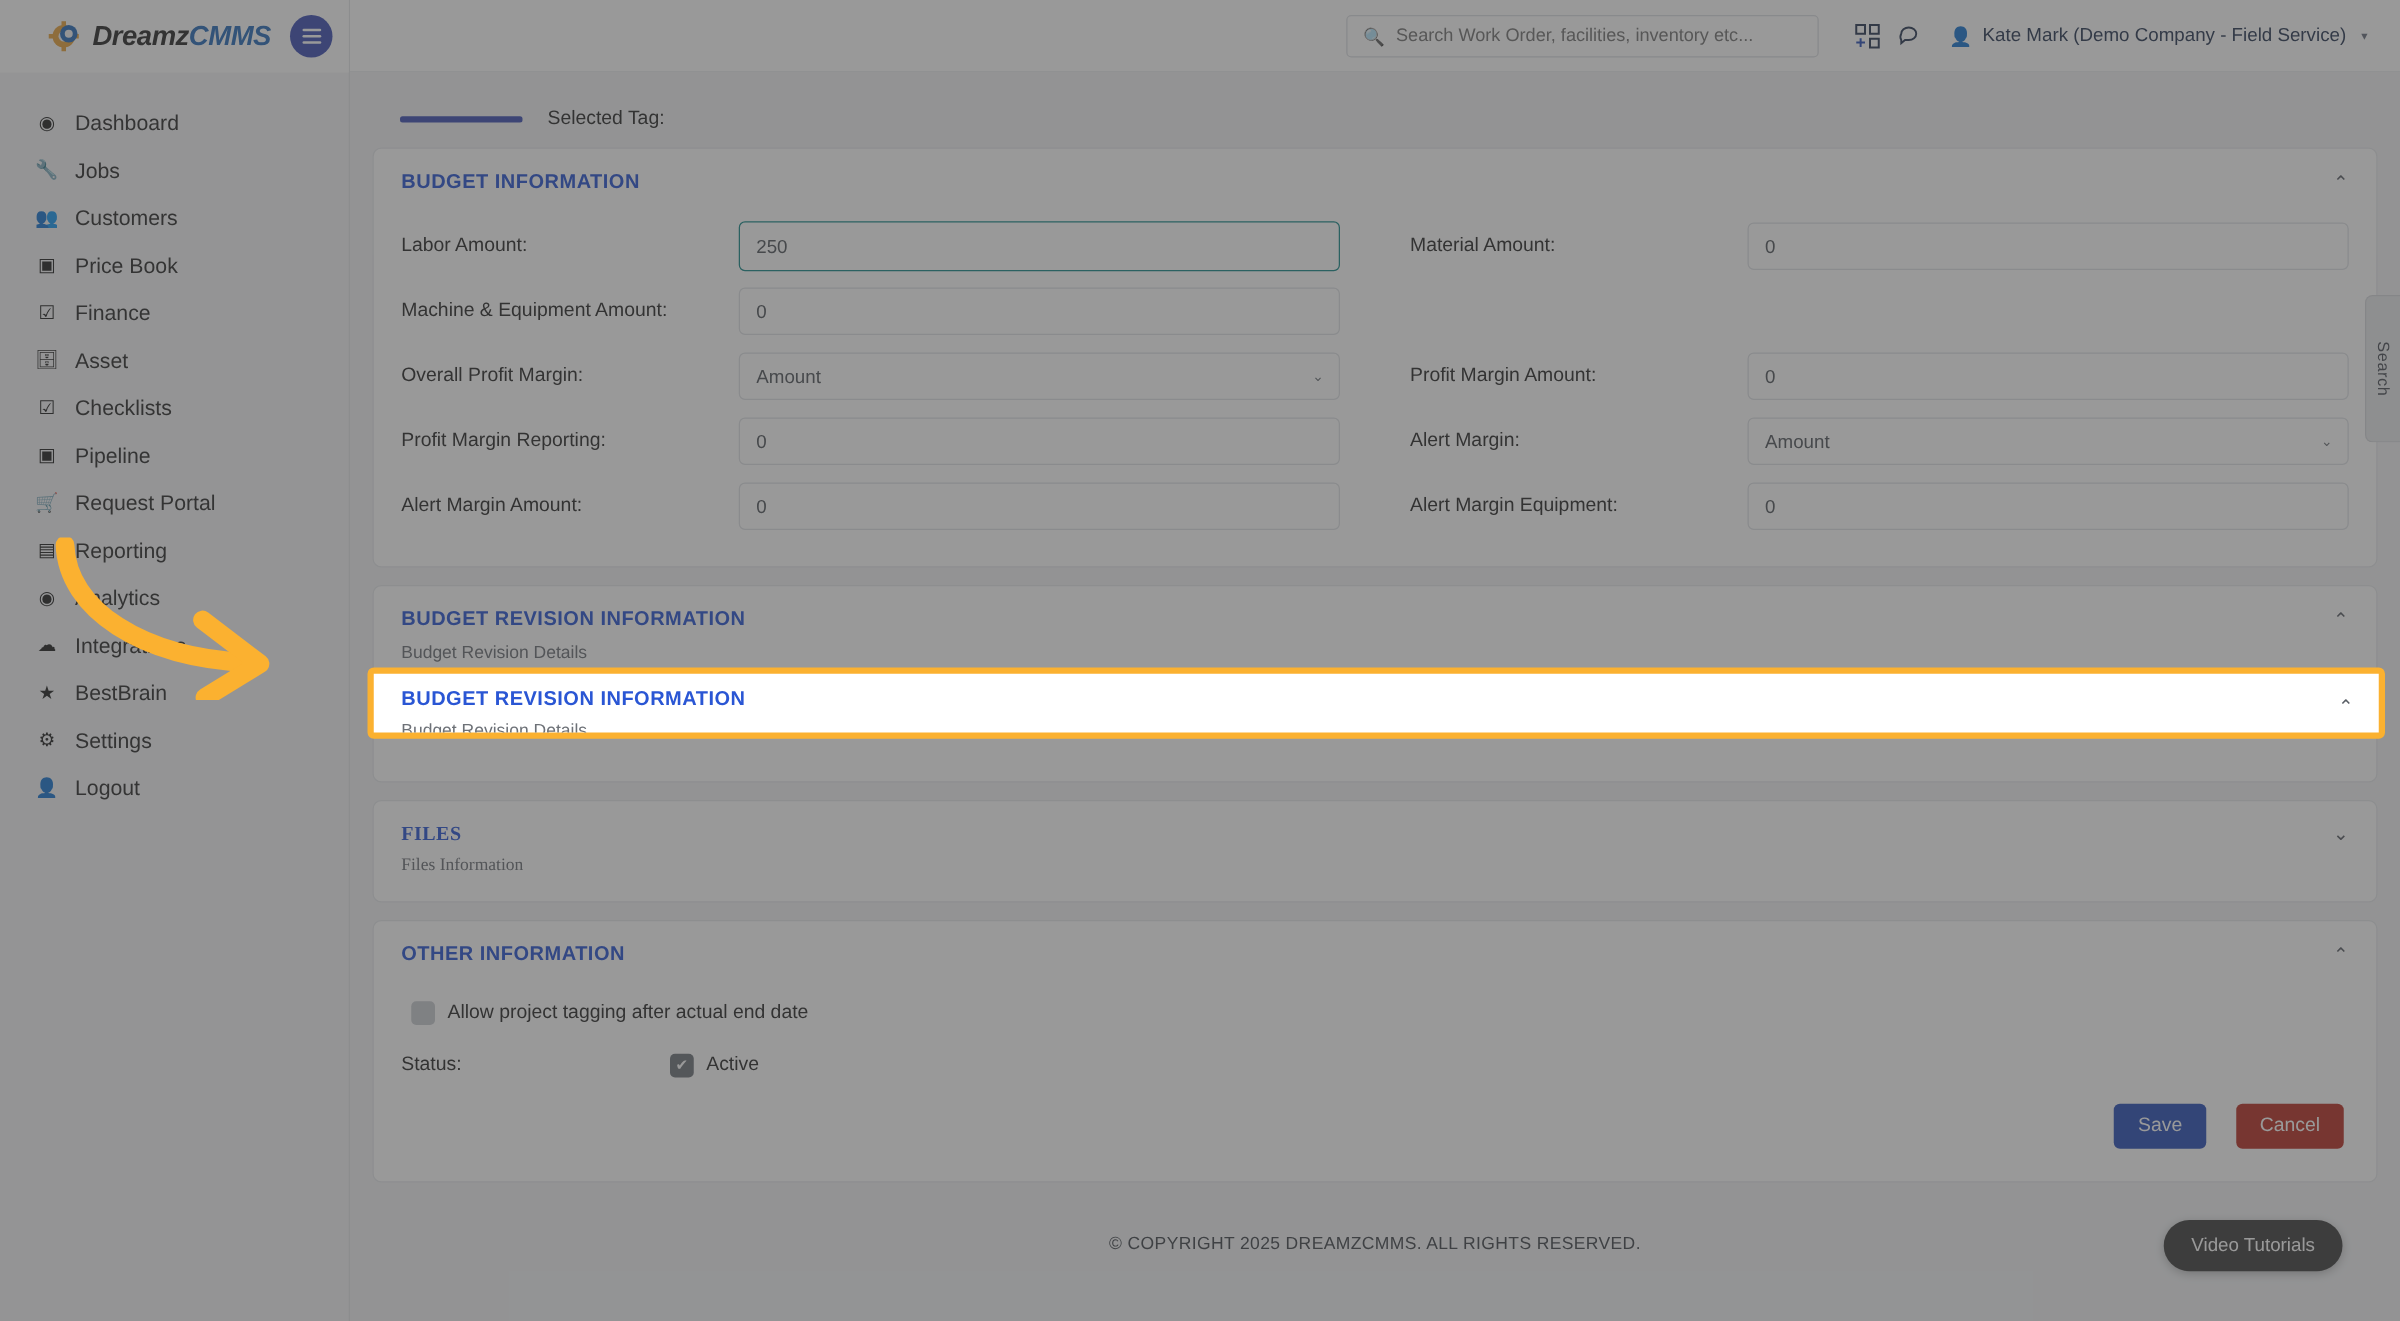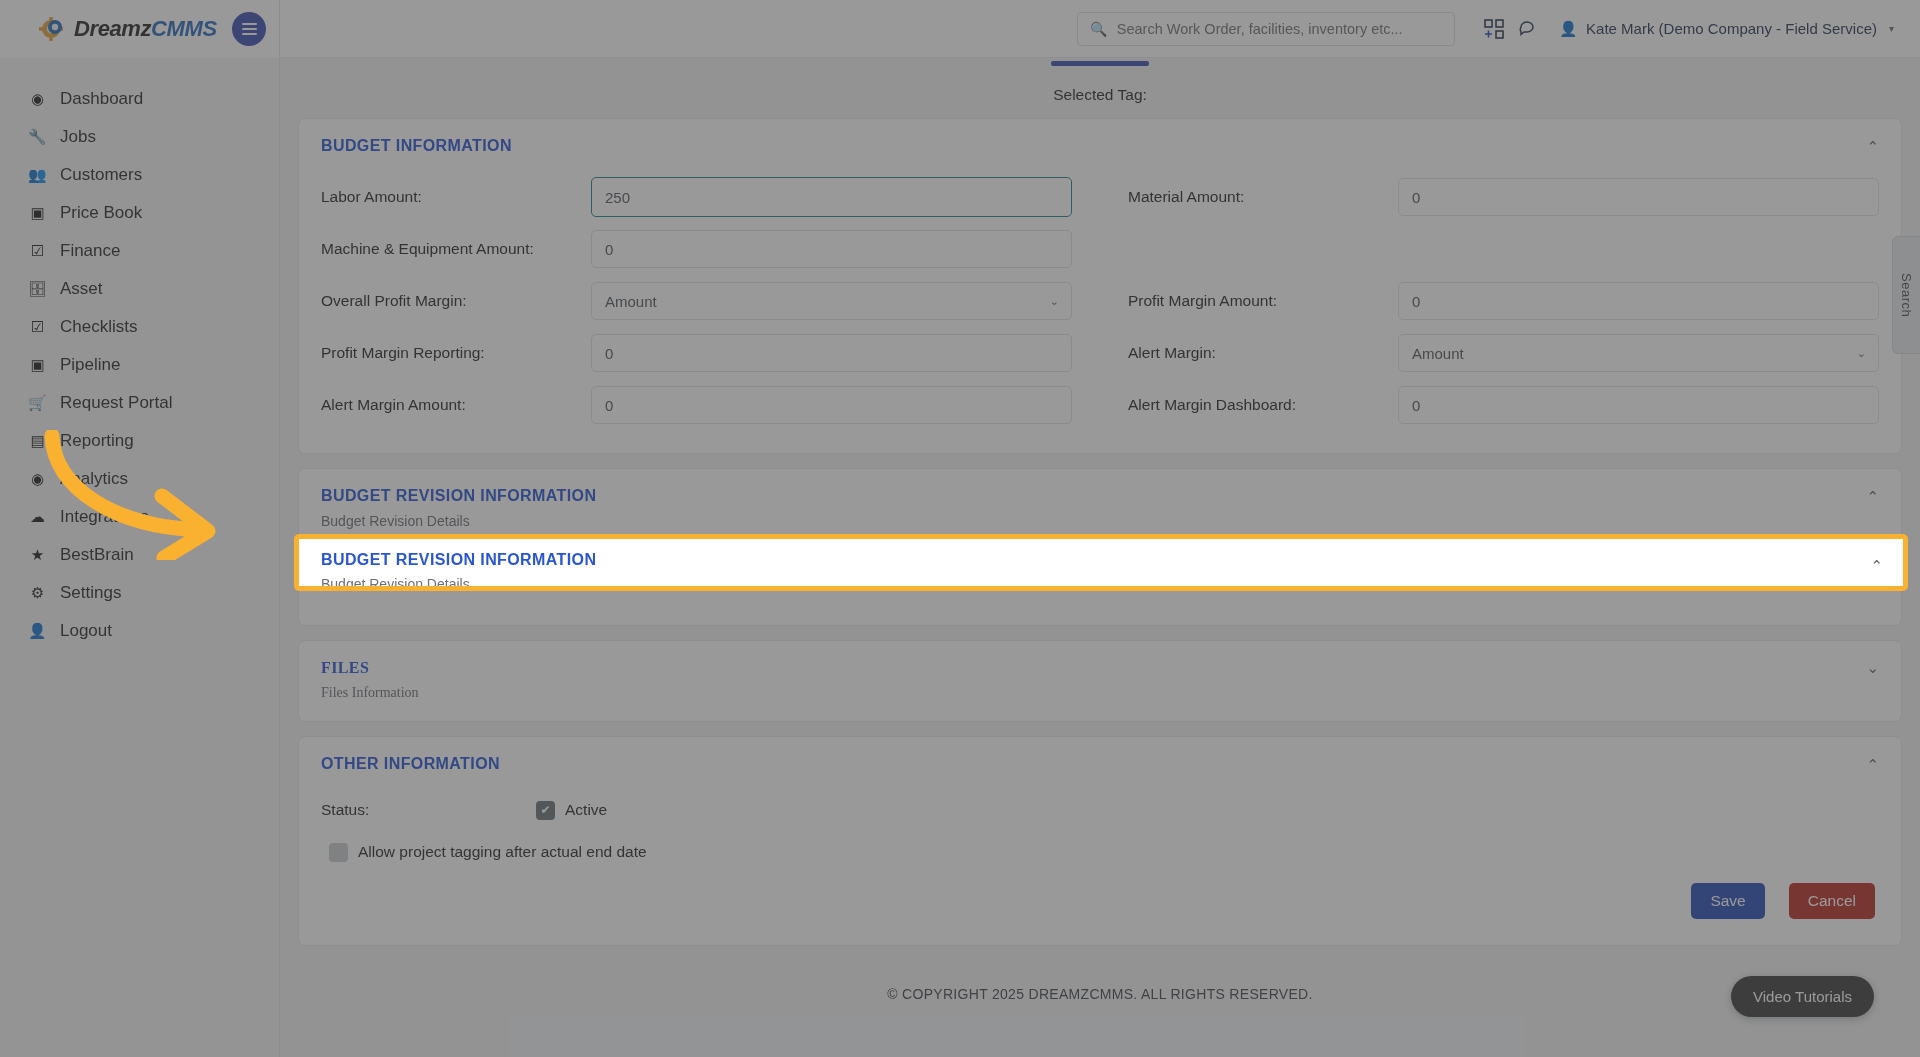--- a/index.html
+++ b/index.html
@@ -310,21 +310,21 @@
       <span>👤</span>
       <span>Kate Mark (Demo Company - Field Service)</span>
       <span class="caret">▾</span>
     </div>
   </header>
 
   <main class="main">
     <div class="content">
 
       <div class="card-top-stub">
-        <div style="width:100%; display:flex; flex-direction:column; align-items:center; gap:20px;">
+        <div style="width:100%; display:flex; flex-direction:row; align-items:center; gap:20px;">
           <div class="stub-bar"></div>
           <div class="stub-tagline">Selected Tag:</div>
         </div>
       </div>
 
       <section class="card">
         <div class="collapse-head">
           <div class="sec-title">BUDGET INFORMATION</div>
           <span class="chev-big">⌃</span>
         </div>
@@ -370,21 +370,21 @@
               <input class="sel" readonly="" value="Amount" style="">
               <span class="chev">⌄</span>
             </div>
           </div>
 
           <div class="frow">
             <div class="flabel">Alert Margin Amount:</div>
             <div class="fctl"><input class="inp" value="0" style=""></div>
           </div>
           <div class="frow">
-            <div class="flabel">Alert Margin Dashboard:</div>
+            <div class="flabel">Alert Margin Equipment:</div>
             <div class="fctl"><input class="inp" value="0" style=""></div>
           </div>
         </div>
       </section>
 
       <section class="card" style="padding-bottom:30px;">
         <div class="collapse-head">
           <div>
             <div class="sec-title">BUDGET REVISION INFORMATION</div>
             <div class="sec-sub">Budget Revision Details</div>
@@ -410,38 +410,38 @@
             <div class="sec-sub">Files Information</div>
           </div>
           <span class="chev-big">⌄</span>
         </div>
       </section>
 
       <section class="card">
         <div class="collapse-head">
           <div class="sec-title">OTHER INFORMATION</div>
           <span class="chev-big">⌃</span>
+        </div>
+
+        <div class="chk-row">
+          <div></div>
+          <label class="chk" style="margin-left:-207px;">
+            <span class="box off"></span>
+            <span>Allow project tagging after actual end date</span>
+          </label>
         </div>
 
         <div class="chk-row">
           <div class="flabel">Status:</div>
           <label class="chk">
             <span class="box on">✔</span>
             <span>Active</span>
           </label>
         </div>
 
-        <div class="chk-row">
-          <div></div>
-          <label class="chk" style="margin-left:-207px;">
-            <span class="box off"></span>
-            <span>Allow project tagging after actual end date</span>
-          </label>
-        </div>
-
         <div class="actions">
           <button class="btn save">Save</button>
           <button class="btn cancel">Cancel</button>
         </div>
       </section>
 
       <div class="copyright">© COPYRIGHT 2025 DREAMZCMMS. ALL RIGHTS RESERVED.</div>
     </div>
 
     <div class="sidetab">

